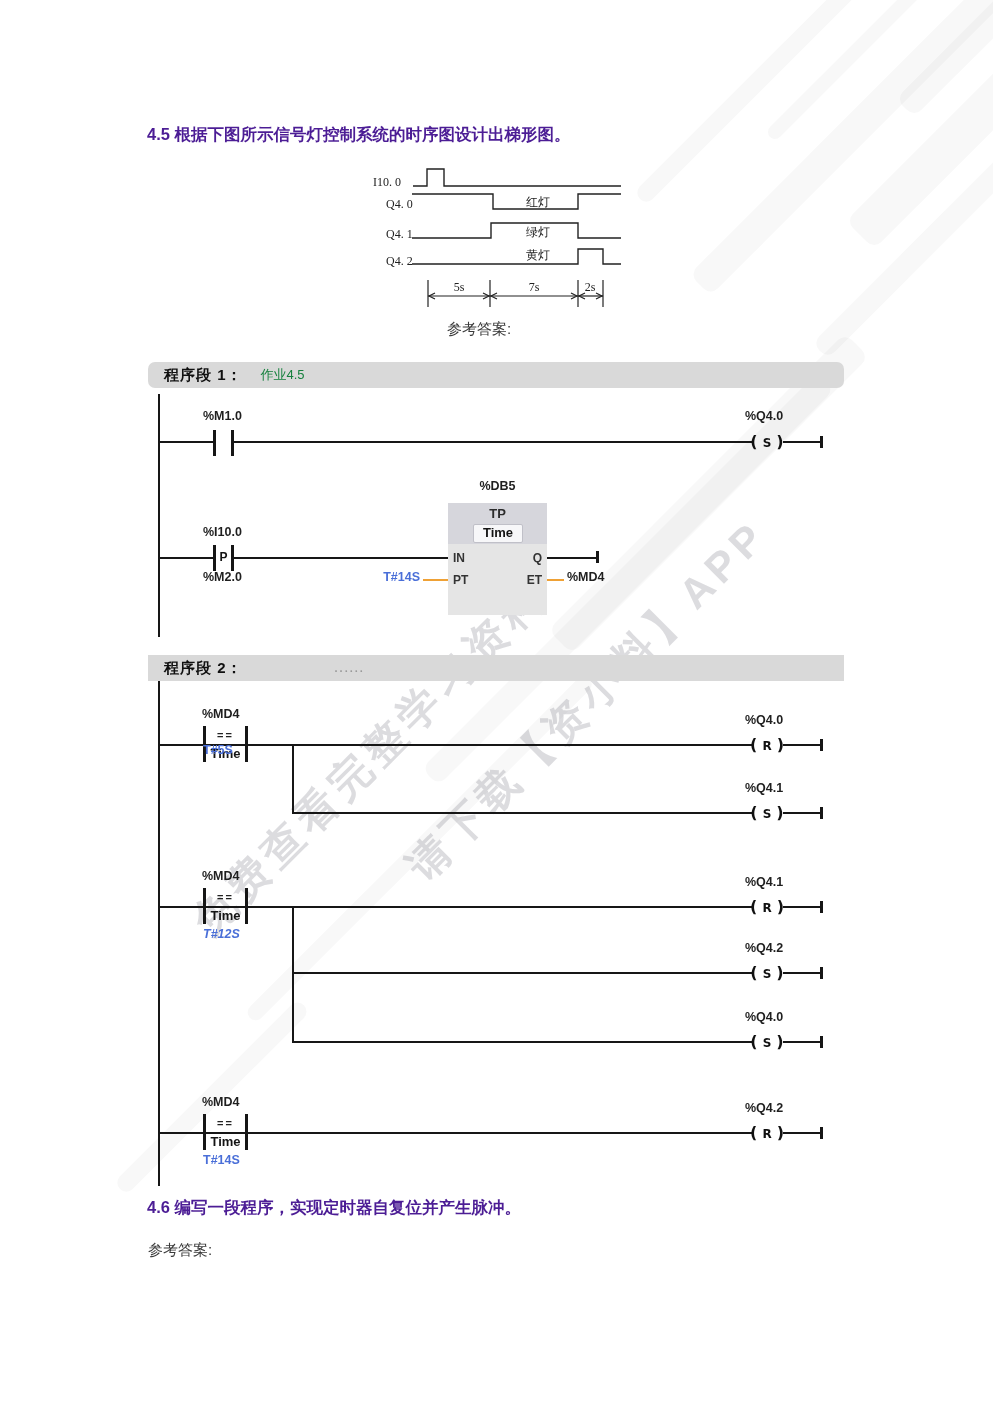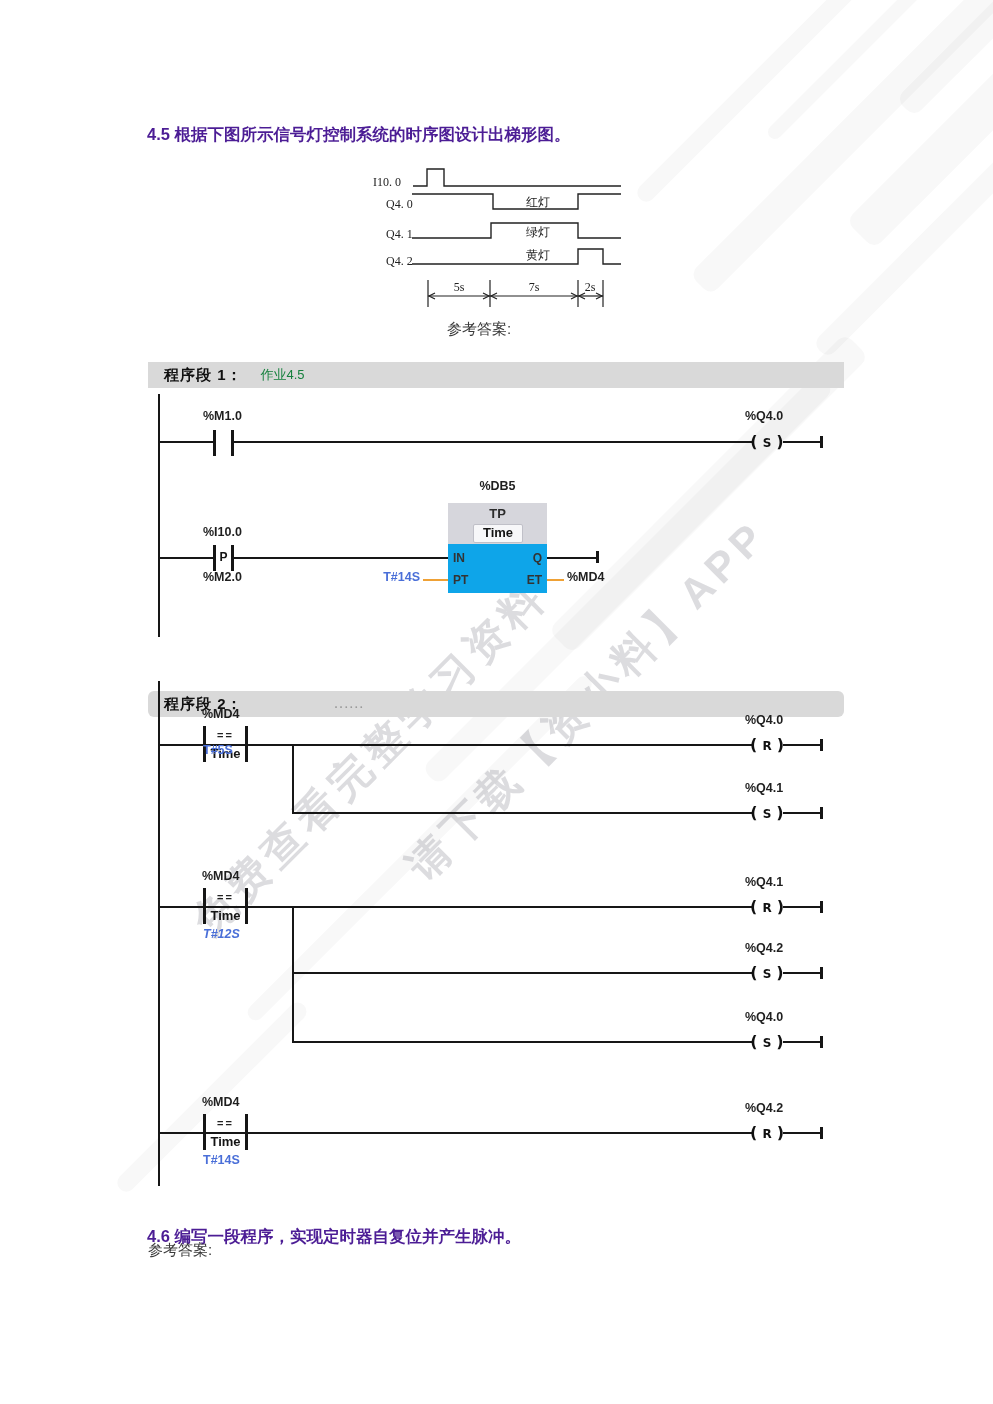--- a/index.html
+++ b/index.html
@@ -28,22 +28,22 @@
           display:flex;align-items:center;padding-left:16px;box-sizing:border-box;}
   .nettitle{font:700 15px "Liberation Sans",sans-serif;color:#101010;letter-spacing:1px;}
   .netcomment{font:400 13px "Liberation Sans",sans-serif;color:#15803d;}
   .dots{font:700 11px "Liberation Sans",sans-serif;color:#9a9a9a;letter-spacing:2px;}
   
   .h-title{position:absolute;font:700 16.5px "Liberation Sans","DejaVu Sans",sans-serif;
            color:#4c1d95;white-space:nowrap;}
   .ref{position:absolute;font:400 15px "Liberation Sans","DejaVu Sans",sans-serif;
        color:#3a3a3a;white-space:nowrap;}
   
-  .tpblock{position:absolute;left:448px;top:503px;width:99px;height:90px;
-           background:#0ea5e9;}
+  .tpblock{position:absolute;left:448px;top:503px;width:99px;height:112px;
+           background:#e5e5e5;}
   .tphead{position:absolute;left:0;top:0;width:99px;height:41px;background:#d6d6dc;}
   .tpname{position:absolute;left:0;top:3px;width:99px;text-align:center;
           font:700 13px "Liberation Sans",sans-serif;color:#2c2c2c;}
   .tptimebox{position:absolute;left:25px;top:21px;width:48px;height:17px;background:#f7f7f9;
              border:1px solid #c0c0c8;border-radius:2px;text-align:center;
              font:700 13px "Liberation Sans",sans-serif;color:#141414;line-height:16px;}
   .pin{position:absolute;font:700 12px "Liberation Sans",sans-serif;color:#333;}
   
   .wm-text{position:absolute;transform:rotate(-45deg);transform-origin:left center;
            font:700 42px "Liberation Sans","DejaVu Sans",sans-serif;letter-spacing:6px;
@@ -101,21 +101,21 @@
   <text x="168" y="42" font-size="12" text-anchor="middle">红灯</text>
   <text x="168" y="72" font-size="12" text-anchor="middle">绿灯</text>
   <text x="168" y="95" font-size="12" text-anchor="middle">黄灯</text>
   <text x="89" y="127" font-size="12" text-anchor="middle">5s</text>
   <text x="164" y="127" font-size="12" text-anchor="middle">7s</text>
   <text x="220" y="127" font-size="12" text-anchor="middle">2s</text>
 </svg>
 
 <div class="ref" style="left:447px;top:320px;">参考答案:</div>
 
-<div class="netbar" style="top:362px;">
+<div class="netbar" style="top:362px;border-radius:7px;">
   <span class="nettitle">程序段 1：</span>
   <span class="netcomment" style="margin-left:18px;">作业4.5</span>
 </div>
 
 <div class="v" style="left:158px;top:394px;height:243px;"></div>
 
 <div class="w" style="left:158px;top:441px;width:56px;"></div>
 <div class="b" style="left:213px;top:430px;"></div>
 <div class="b" style="left:231px;top:430px;"></div>
 <div class="lbl" style="left:203px;top:409px;">%M1.0</div>
@@ -143,21 +143,21 @@
 <div class="lbl" style="left:203px;top:525px;">%I10.0</div>
 <div class="lbl" style="left:203px;top:570px;">%M2.0</div>
 <div class="w" style="left:234px;top:557px;width:214px;"></div>
 <div class="lbl blue" style="left:370px;top:570px;width:50px;text-align:right;">T#14S</div>
 <div class="ow" style="left:423px;top:579px;width:25px;"></div>
 <div class="w" style="left:547px;top:557px;width:51px;"></div>
 <div class="tk" style="left:596px;top:551px;"></div>
 <div class="ow" style="left:547px;top:579px;width:17px;"></div>
 <div class="lbl" style="left:567px;top:570px;">%MD4</div>
 
-<div class="netbar" style="top:691px;border-radius:6px;">
+<div class="netbar" style="top:655px;">
   <span class="nettitle">程序段 2：</span>
   <span class="dots" style="margin-left:92px;">......</span>
 </div>
 
 <div class="v" style="left:158px;top:681px;height:505px;"></div>
 
 <div class="w" style="left:158px;top:744px;width:45px;"></div>
 <div class="cb" style="left:203px;top:726px;"></div>
 <div class="cb" style="left:245px;top:726px;"></div>
 <div class="w" style="left:206px;top:744px;width:39px;"></div>
@@ -209,14 +209,14 @@
 <div class="eq" style="left:203px;top:1117px;width:45px;">==</div>
 <div class="tm" style="left:201px;top:1134px;width:49px;">Time</div>
 <div class="lbl" style="left:202px;top:1095px;">%MD4</div>
 <div class="lbl blue" style="left:203px;top:1153px;">T#14S</div>
 <div class="w" style="left:248px;top:1132px;width:504px;"></div>
 <div class="coil" style="left:750px;top:1123px;"><span>R</span></div>
 <div class="lbl" style="left:745px;top:1101px;">%Q4.2</div>
 <div class="w" style="left:783px;top:1132px;width:39px;"></div>
 <div class="tk" style="left:820px;top:1127px;"></div>
 
-<div class="h-title" style="left:147px;top:1226px;">4.6 编写一段程序，实现定时器自复位并产生脉冲。</div>
+<div class="h-title" style="left:147px;top:1197px;">4.6 编写一段程序，实现定时器自复位并产生脉冲。</div>
 <div class="ref" style="left:148px;top:1241px;">参考答案:</div>
 
 </body></html>

